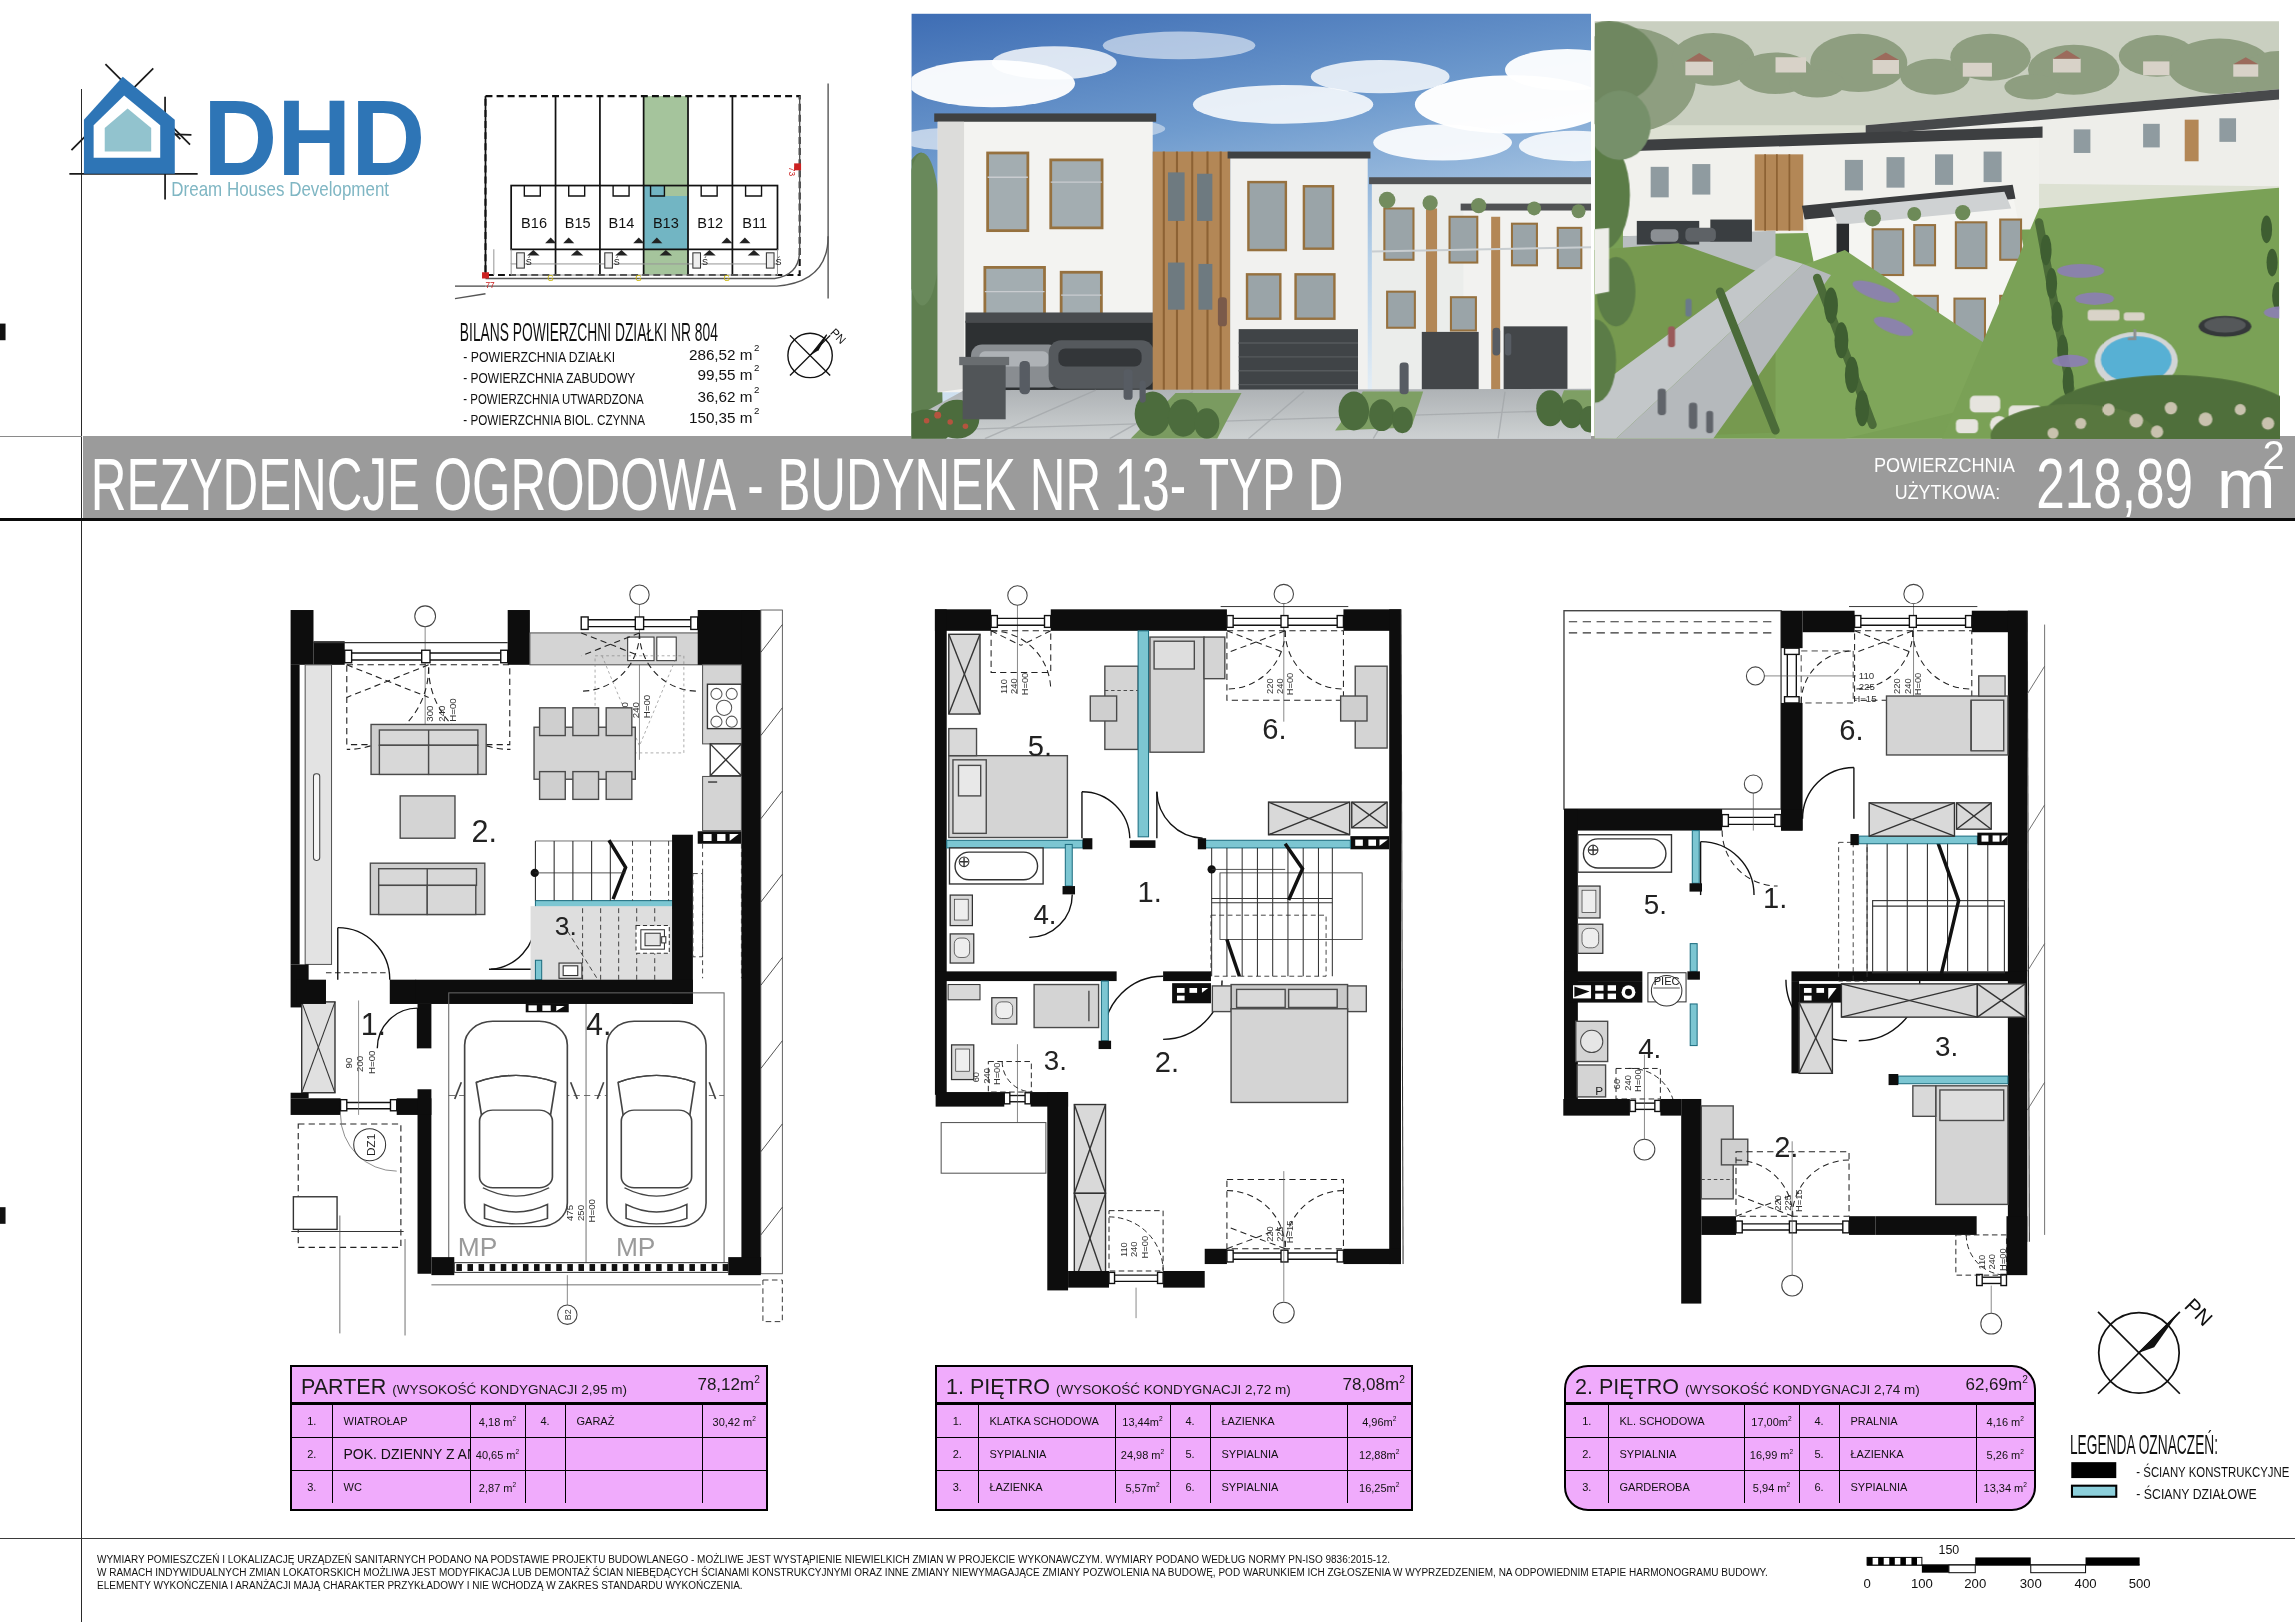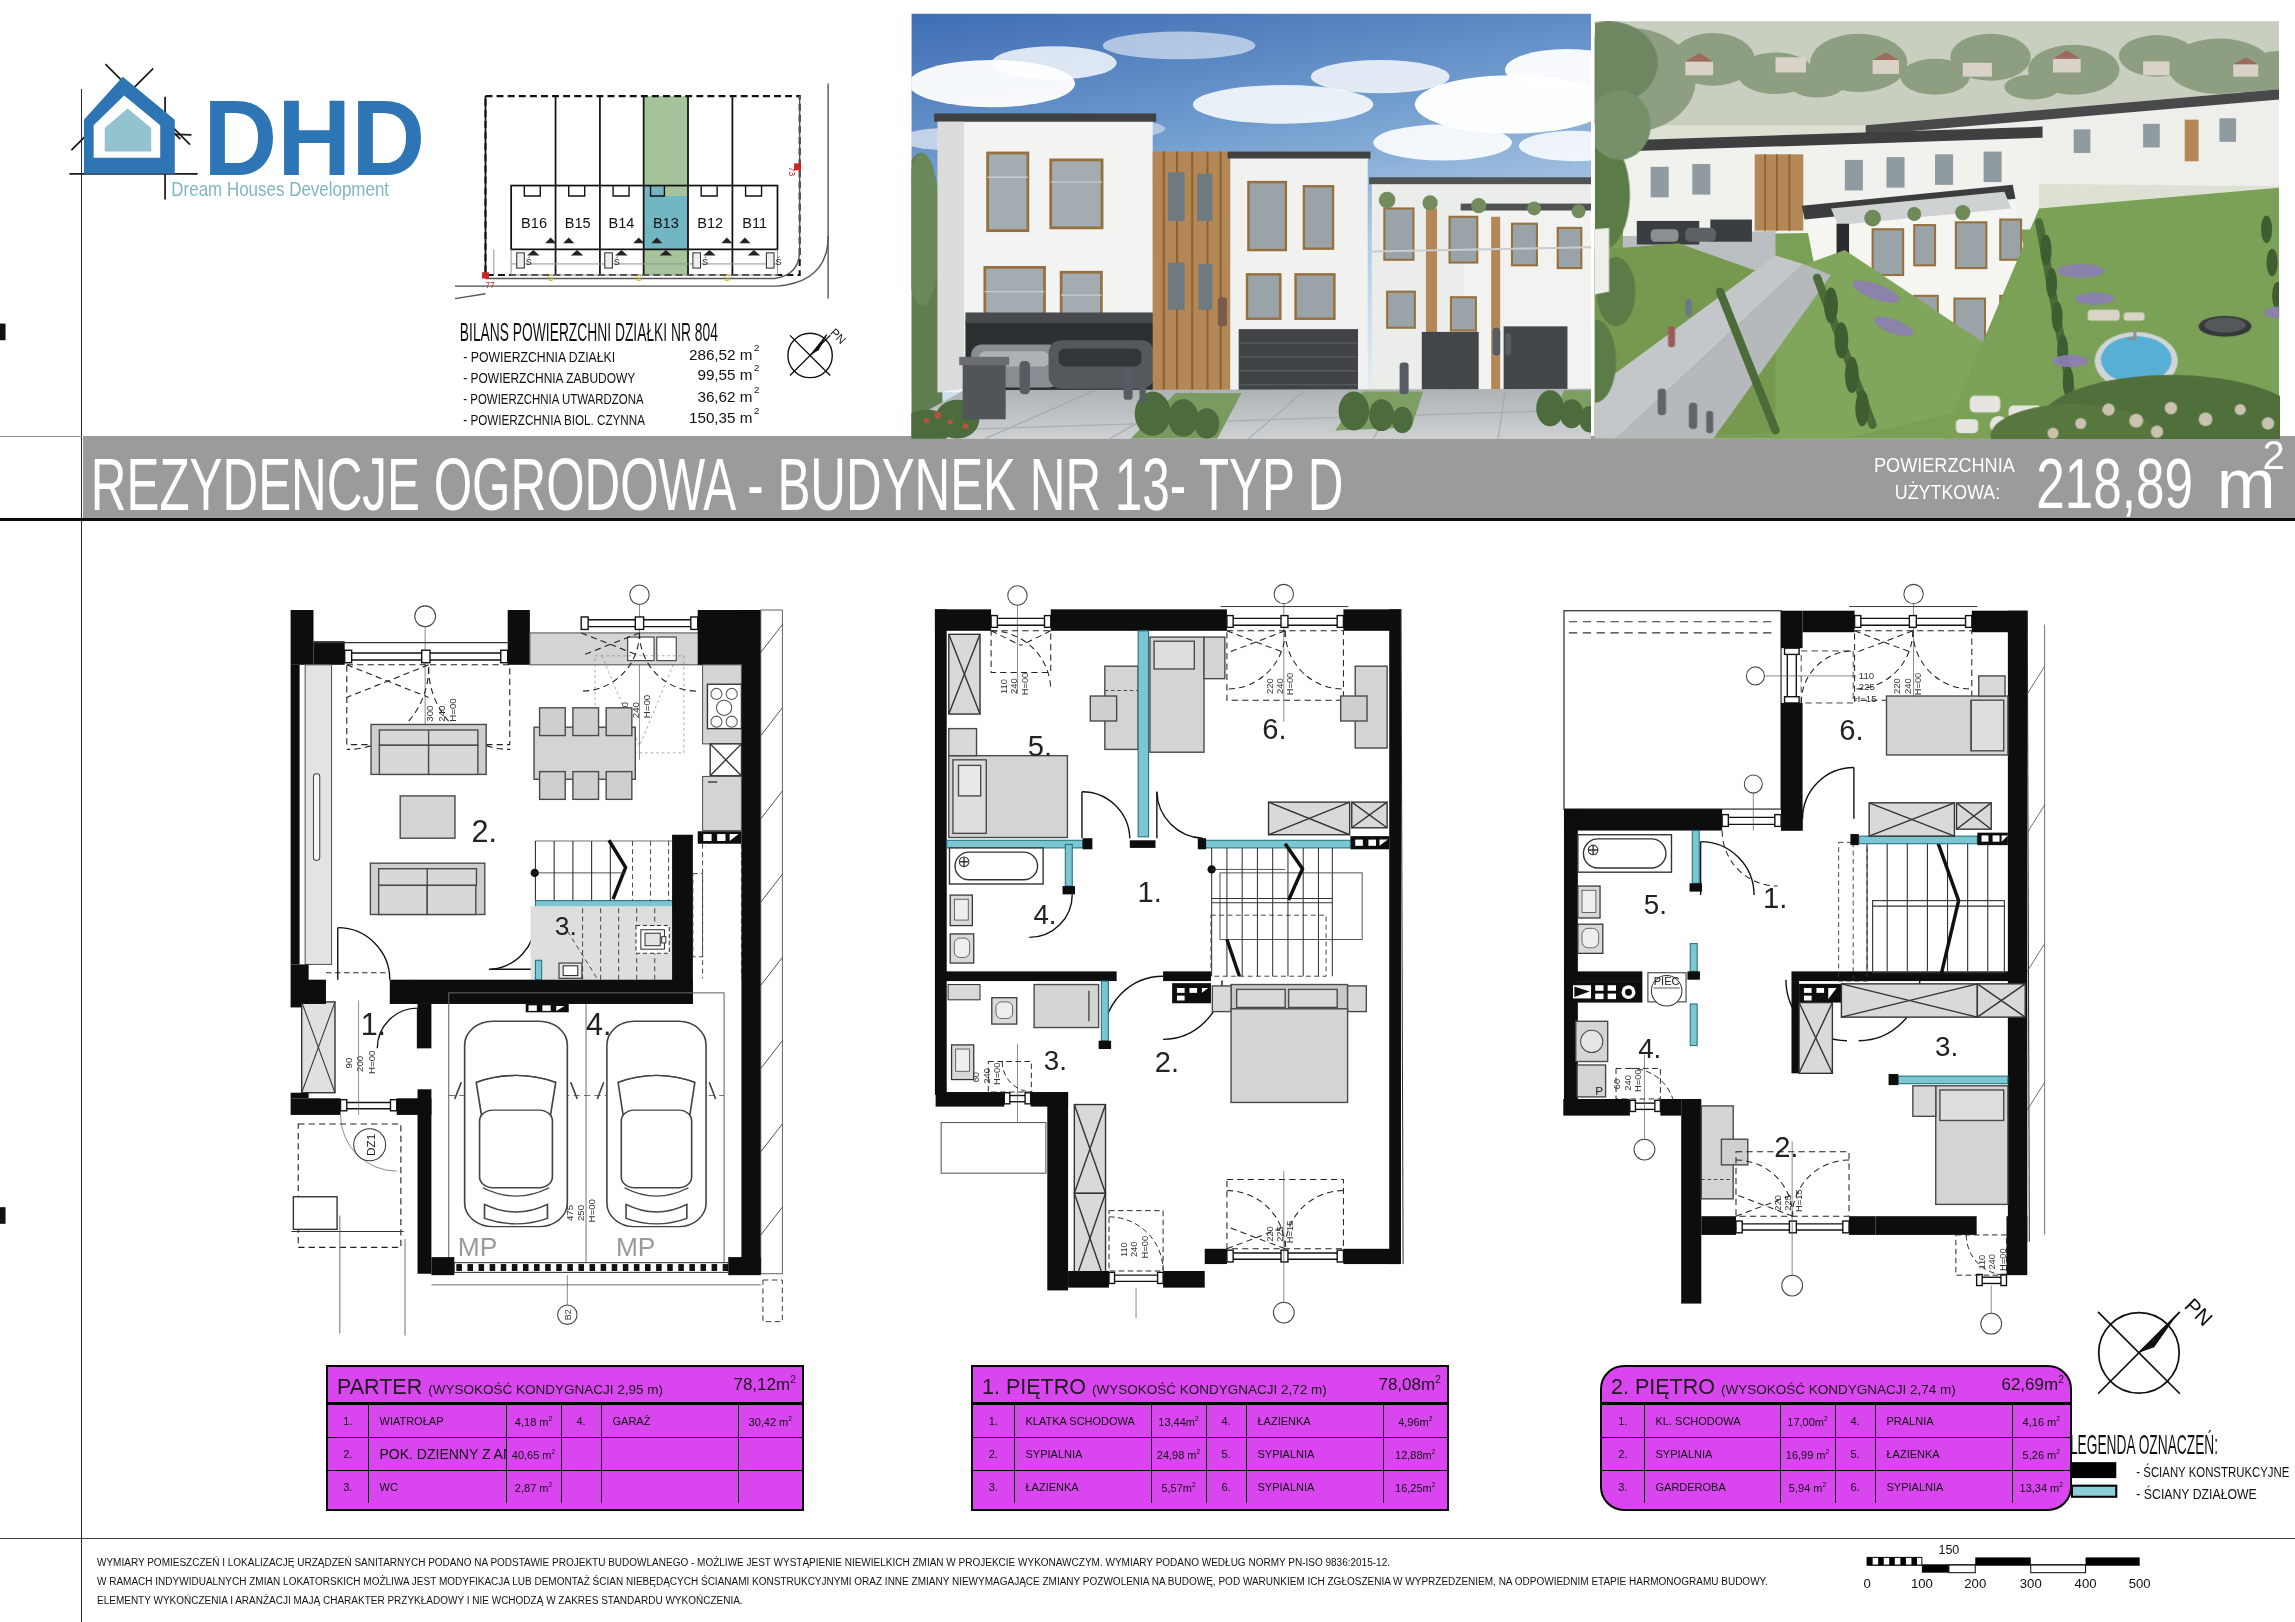--- a/index.html
+++ b/index.html
@@ -1,20 +1,20 @@
 <!DOCTYPE html>
 <html style="font-size:11px"><head>
 <meta charset="utf-8">
 <style>
   html,body{margin:0;padding:0;}
   body{width:2295px;height:1623px;position:relative;background:#ffffff;
        font-family:"Liberation Sans", sans-serif;overflow:hidden;}
   .abs{position:absolute;}
   svg{display:block;}
-  .tbl{position:absolute;border:2.1px solid #000;background:#d946ef;margin-left:36px;}
+  .tbl{position:absolute;border:2.1px solid #000;background:#f0abfc;}
   .tbl .hdr{border-bottom:2.1px solid #000;position:relative;height:35px;}
   .tbl .hdr .big{font-size:21.5px;color:#1a1a1a;position:absolute;left:9px;top:7.6px;white-space:nowrap;}
   .tbl .hdr .mid{font-size:13.5px;color:#1a1a1a;}
   .tbl .hdr .area{position:absolute;right:6.2px;top:7px;font-size:17px;color:#1a1a1a;white-space:nowrap;}
   .tbl table{border-collapse:collapse;width:100%;table-layout:fixed;}
   .tbl td{border:1.4px solid #000;font-size:11px;color:#111;padding:0 11px;height:32px;overflow:hidden;white-space:nowrap;}
   .tbl tr td:first-child{border-left:none;}
   .tbl tr td:last-child{border-right:none;}
   .tbl tr:last-child td{border-bottom:none;}
   .tbl td.num{text-align:center;padding:0;}
@@ -38,21 +38,21 @@
     <text x="2702" y="681" font-size="29" textLength="203" lengthAdjust="spacingAndGlyphs">POWIERZCHNIA</text>
     <text x="2732" y="719" font-size="29" textLength="152" lengthAdjust="spacingAndGlyphs">UŻYTKOWA:</text>
     <text x="2936" y="733" font-size="102" textLength="226" lengthAdjust="spacingAndGlyphs">218,89</text>
     <text x="3196" y="733" font-size="102">m</text>
     <text x="3262" y="676" font-size="58">2</text>
   </g>
 </svg>
 
 <div class="abs" style="left:0px;top:1538px;width:2295px;height:1.4px;background:#3a3a3a;"></div>
 
-<div class="abs" style="left:97px;top:1553px;font-size:10px;line-height:19px;color:#111;white-space:nowrap;">
+<div class="abs" style="left:97px;top:1553px;font-size:10px;line-height:13px;color:#111;white-space:nowrap;">
 WYMIARY POMIESZCZEŃ I LOKALIZACJĘ URZĄDZEŃ SANITARNYCH PODANO NA PODSTAWIE PROJEKTU BUDOWLANEGO - MOŻLIWE JEST WYSTĄPIENIE NIEWIELKICH ZMIAN W PROJEKCIE WYKONAWCZYM. WYMIARY PODANO WEDŁUG NORMY PN-ISO 9836:2015-12.<br>
 W RAMACH INDYWIDUALNYCH ZMIAN LOKATORSKICH MOŻLIWA JEST MODYFIKACJA LUB DEMONTAŻ ŚCIAN NIEBĘDĄCYCH ŚCIANAMI KONSTRUKCYJNYMI ORAZ INNE ZMIANY NIEWYMAGAJĄCE ZMIANY POZWOLENIA NA BUDOWĘ, POD WARUNKIEM ICH ZGŁOSZENIA W WYPRZEDZENIEM, NA ODPOWIEDNIM ETAPIE HARMONOGRAMU BUDOWY.<br>
 ELEMENTY WYKOŃCZENIA I ARANŻACJI MAJĄ CHARAKTER PRZYKŁADOWY I NIE WCHODZĄ W ZAKRES STANDARDU WYKOŃCZENIA.
 </div>
 
 <div class="tbl" id="t1" style="left:290px;top:1365px;width:474px;height:142px;">
   <div class="hdr">
       <span class="big">PARTER <span class="mid">(WYSOKOŚĆ KONDYGNACJI 2,95 m)</span></span>
       <span class="area">78,12m<sup>2</sup></span>
     </div>

